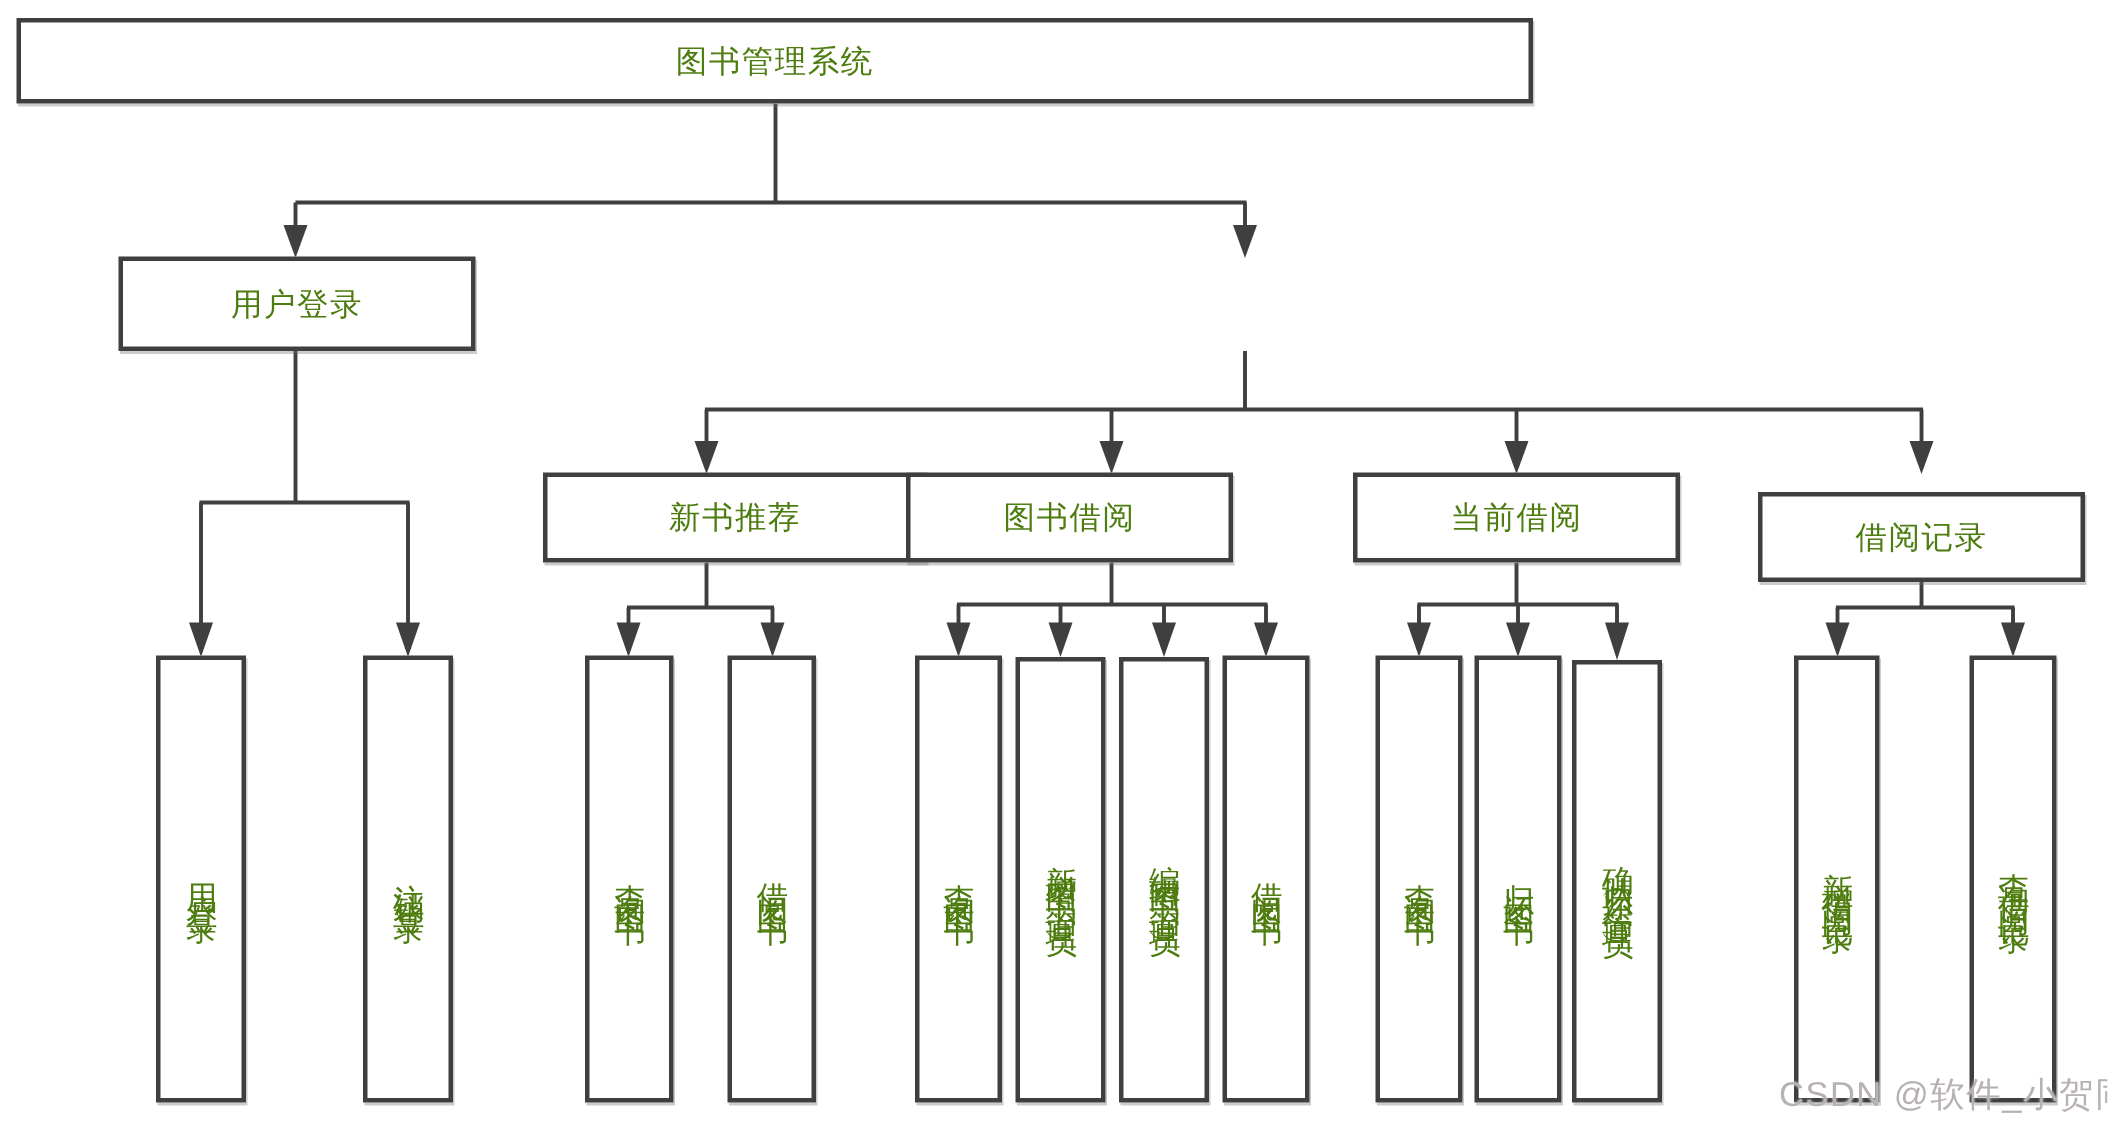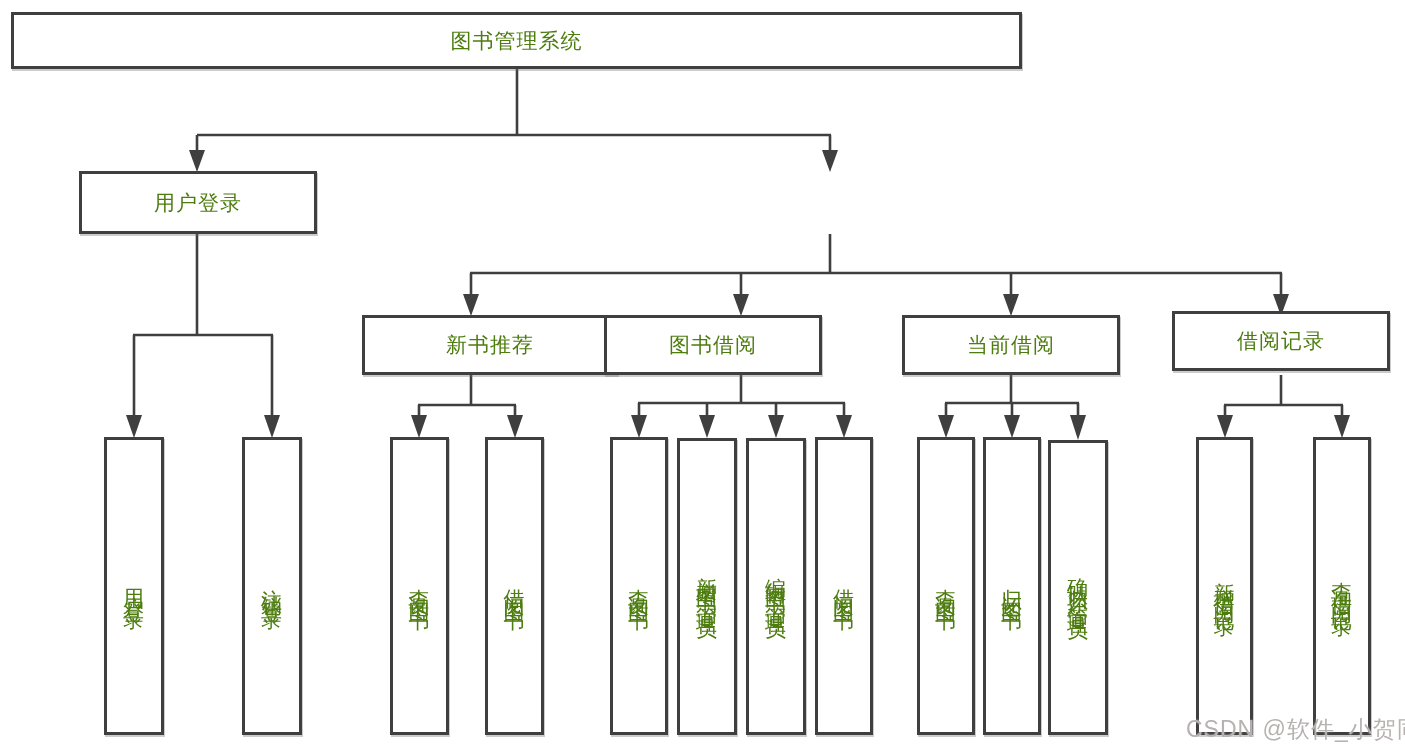--- a/index.html
+++ b/index.html
@@ -110,21 +110,21 @@
     </g>
   </svg>
 
   <div class="box hbox" style="left:11px;top:12px;width:1011px;height:57px;">图书管理系统</div>
 
   <div class="box hbox" style="left:79px;top:171px;width:238px;height:63px;">用户登录</div>
 
   <div class="box hbox" style="left:362px;top:315px;width:256px;height:60px;">新书推荐</div>
   <div class="box hbox" style="left:604px;top:315px;width:218px;height:60px;text-align:center;">图书借阅</div>
   <div class="box hbox" style="left:902px;top:315px;width:218px;height:60px;">当前借阅</div>
-  <div class="box hbox" style="left:1172px;top:311px;width:218px;height:60px;">借阅记录</div>
+  <div class="box hbox" style="left:1172px;top:328px;width:218px;height:60px;">借阅记录</div>
 
   <div class="box vbox" style="left:104px;top:437px;width:60px;height:298px;">用户登录</div>
   <div class="box vbox" style="left:242px;top:437px;width:60px;height:298px;">注销登录</div>
 
   <div class="box vbox" style="left:390px;top:437px;width:59px;height:298px;">查询图书</div>
   <div class="box vbox" style="left:485px;top:437px;width:59px;height:298px;">借阅图书</div>
 
   <div class="box vbox" style="left:610px;top:437px;width:58px;height:298px;">查询图书</div>
   <div class="box vbox long" style="left:677px;top:438px;width:60px;height:297px;">新增图书（管理员）</div>
   <div class="box vbox long" style="left:746px;top:438px;width:60px;height:297px;">编辑图书（管理员）</div>

